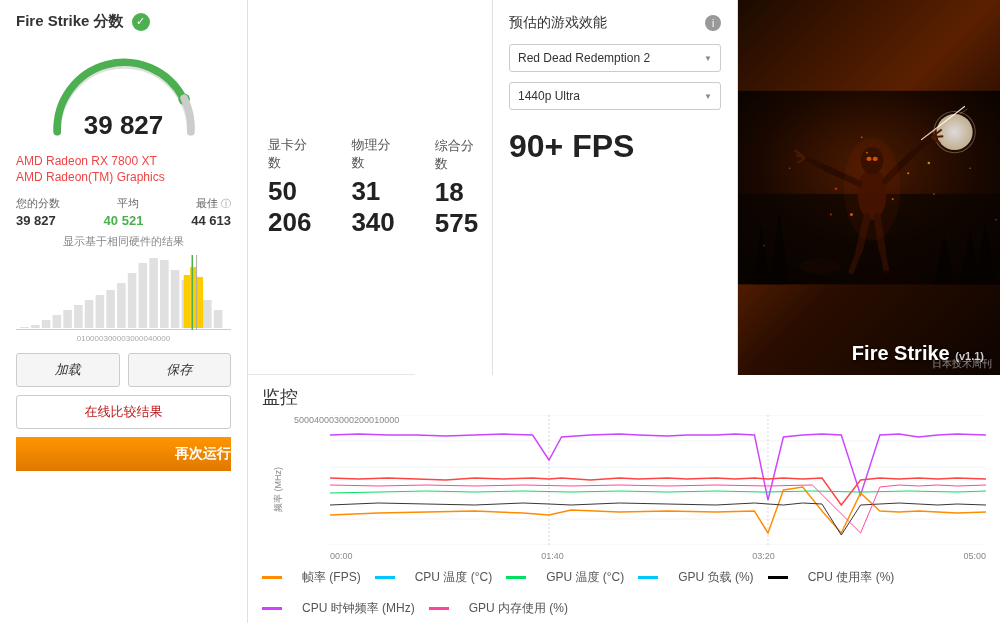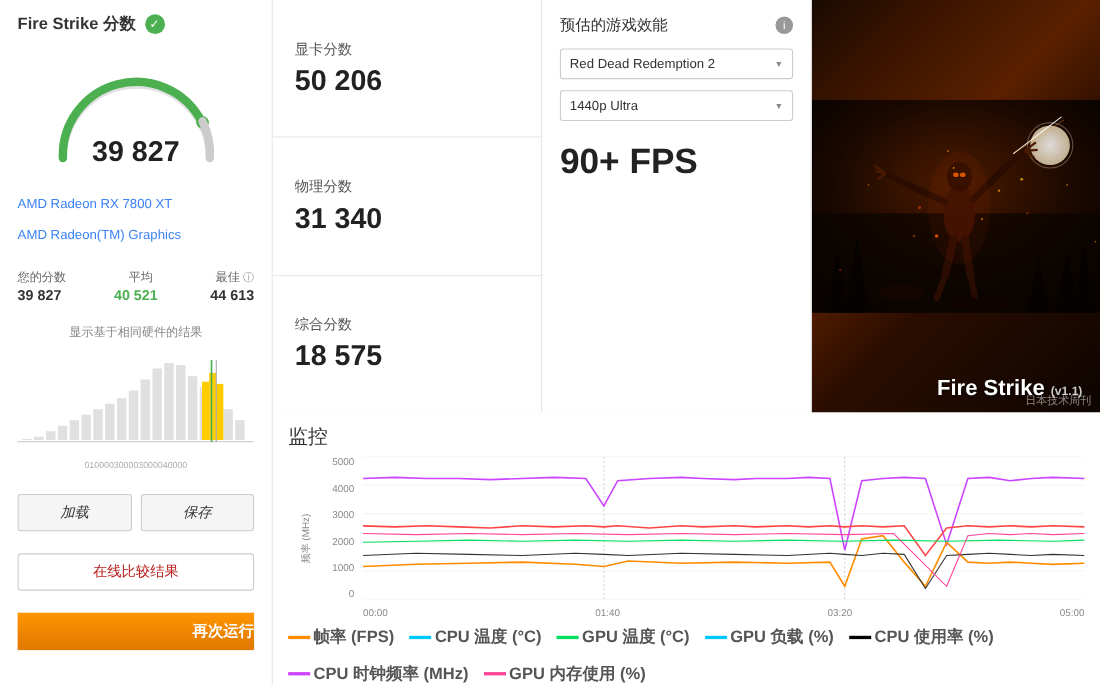--- a/index.html
+++ b/index.html
@@ -15,21 +15,20 @@
     
     .left-panel {
       width: 248px;
       background: #fff;
       display: flex;
       flex-direction: column;
       align-items: center;
       padding: 12px 16px;
       border-right: 1px solid #e0e0e0;
       flex-shrink: 0;
-      gap: 12px;
     }
 
     .left-panel-header {
       width: 100%;
       display: flex;
       align-items: center;
       gap: 8px;
       margin-bottom: 10px;
     }
 
@@ -71,21 +70,21 @@
       transform: translateX(-50%);
       font-size: 26px;
       font-weight: bold;
       color: #222;
       white-space: nowrap;
     }
 
     .gpu-info {
       width: 100%;
       font-size: 12px;
-      color: #3b82f6;
+      color: #ef4444;
       margin-bottom: 2px;
     }
 
     .scores-table {
       width: 100%;
       margin: 10px 0 6px 0;
     }
 
     .scores-header {
       display: flex;
@@ -196,21 +195,21 @@
       height: 375px;
     }
 
     
     .score-columns {
       width: 245px;
       flex-shrink: 0;
       background: #fff;
       border-right: 1px solid #e0e0e0;
       display: flex;
-      flex-direction: column;
+      flex-direction: row;
     }
 
     .score-block {
       flex: 1;
       display: flex;
       flex-direction: column;
       justify-content: center;
       align-items: flex-start;
       padding: 10px 20px;
       border-bottom: 1px solid #e8e8e8;
@@ -358,24 +357,23 @@
     .legend-row {
       display: flex;
       gap: 14px;
       margin-top: 6px;
       flex-wrap: wrap;
     }
 
     .legend-item {
       display: flex;
       align-items: center;
-      gap: 3px;
-      font-size: 15px;
+      gap: 20px;
+      font-size: 12px;
       color: #555;
-      font-weight: bold;
     }
 
     .legend-color {
       width: 20px;
       height: 3px;
     }
 
     
     .watermark {
       position: absolute;
@@ -610,21 +608,21 @@
 
   <div class="monitoring-section">
     <div class="monitoring-title">监控</div>
 
     <div style="display:flex; gap: 0;">
       <div style="position:relative; width: 32px; flex-shrink:0; display:flex; align-items:center; justify-content:center;">
         <span style="transform: rotate(-90deg); font-size:9px; color:#888; white-space:nowrap;">频率 (MHz)</span>
       </div>
       <div style="flex:1;">
         <div style="display:flex; gap:4px;">
-          <div style="display:flex; flex-direction:column; justify-content:space-between; font-size:9px; color:#888; height:130px; text-align:right; padding-right:4px; flex-shrink:0; width:32px;">
+          <div style="display:flex; justify-content:space-between; font-size:9px; color:#888; height:130px; text-align:right; padding-right:4px; flex-shrink:0; width:32px;">
             <span>5000</span>
             <span>4000</span>
             <span>3000</span>
             <span>2000</span>
             <span>1000</span>
             <span>0</span>
           </div>
           <div style="flex:1;">
             <svg width="100%" height="130" viewBox="0 0 680 130" preserveAspectRatio="none">
 

